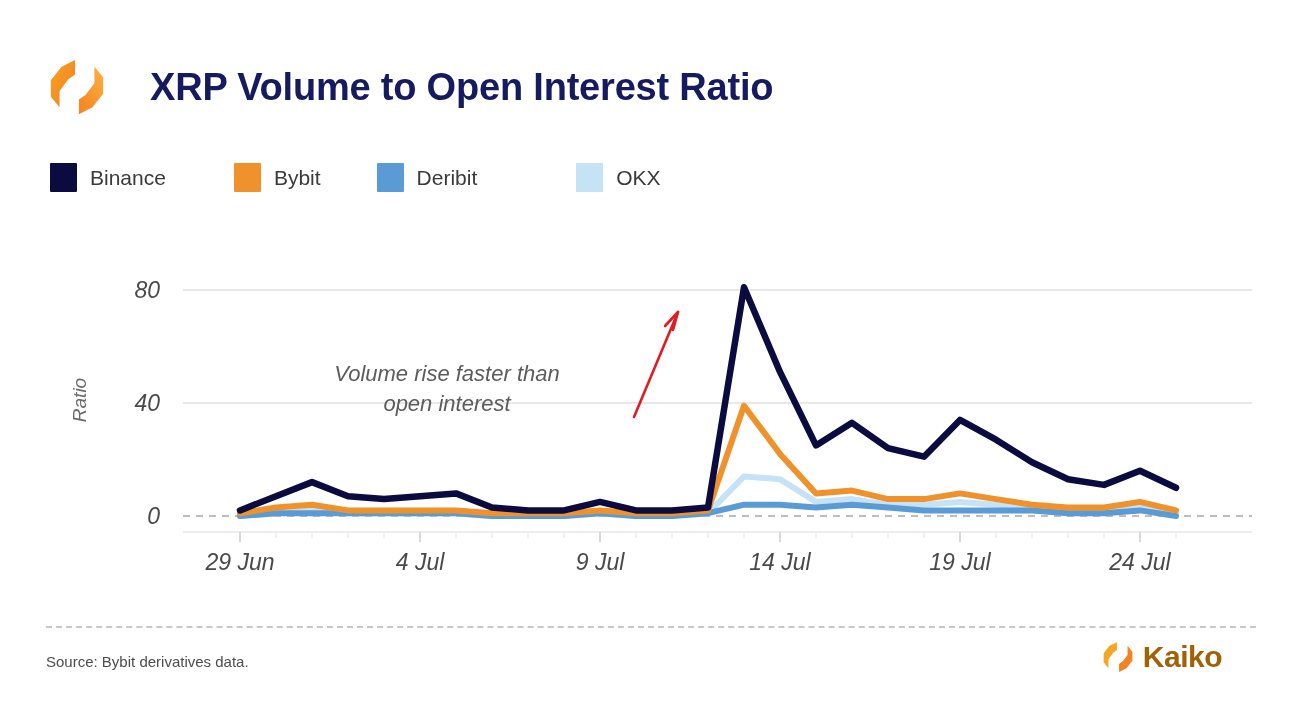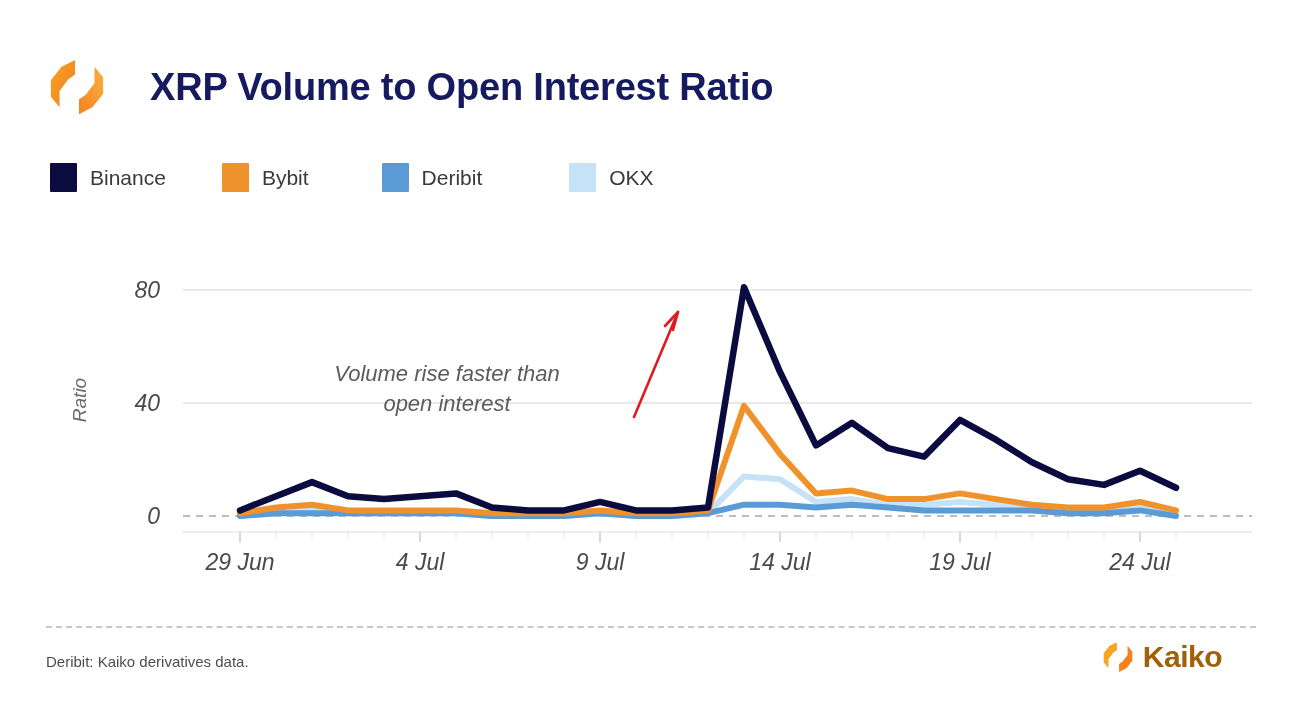--- a/index.html
+++ b/index.html
@@ -20,21 +20,21 @@
     font-size: 38px;
     font-weight: bold;
     color: #161a5e;
     letter-spacing: -0.2px;
     white-space: nowrap;
   }
 
   
   #legend {
     position: absolute; left: 50px; top: 163px;
-    display: flex; align-items: center;
+    display: flex; align-items: center; gap: 12px;
   }
   .legend-item { display: flex; align-items: center; }
   .legend-swatch {
     width: 27px; height: 29px; flex: 0 0 27px; border-radius: 1px;
   }
   .legend-label {
     margin-left: 13px;
     font-size: 21px;
     color: #3a3a3a;
     white-space: nowrap;
@@ -111,21 +111,21 @@
       </svg>
     </span>
     <span id="chart-title">XRP Volume to Open Interest Ratio</span>
   </div>
 
   <div id="legend">
     <div class="legend-item" style="margin-right:56px;">
       <span class="legend-swatch" style="background:#0b0b3f;"></span>
       <span class="legend-label">Binance</span>
     </div>
-    <div class="legend-item" style="margin-right:73px;">
+    <div class="legend-item" style="margin-right:44px;">
       <span class="legend-swatch" style="background:#F0922B;"></span>
       <span class="legend-label">Bybit</span>
     </div>
     <div class="legend-item" style="margin-right:87px;">
       <span class="legend-swatch" style="background:#5B9BD5;"></span>
       <span class="legend-label">Deribit</span>
     </div>
     <div class="legend-item">
       <span class="legend-swatch" style="background:#C5E2F7;"></span>
       <span class="legend-label">OKX</span>
@@ -198,21 +198,21 @@
         <text class="annot-text" id="annot-line2" x="447" y="411">open interest</text>
         <g>
           <line x1="634" y1="417" x2="678" y2="312" stroke="#e01b22" stroke-width="2.6" stroke-linecap="round"></line>
           <path d="M678 312 L665 326 M678 312 L673 330" stroke="#e01b22" stroke-width="2.6" fill="none" stroke-linecap="round"></path>
         </g>
       </g>
     </svg>
   </div>
 
   <div id="footer-rule"></div>
-  <div id="source-note">Deribit: Kaiko derivatives data.</div>
+  <div id="source-note">Source: Bybit derivatives data.</div>
   <div id="footer-brand">
     <span id="footer-logo-mark">
       <svg viewBox="0 0 64 64" width="34" height="34" aria-hidden="true">
         <path d="M30 4 L16 11 L5 25 L5 42 L14 53 L14 36 L23 24 L30 19 Z" fill="#F6A623"></path>
         <path d="M34 60 L48 53 L59 39 L59 22 L50 11 L50 28 L41 40 L34 45 Z" fill="#F58220"></path>
       </svg>
     </span>
     <span id="footer-logo-text">Kaiko</span>
   </div>
 

